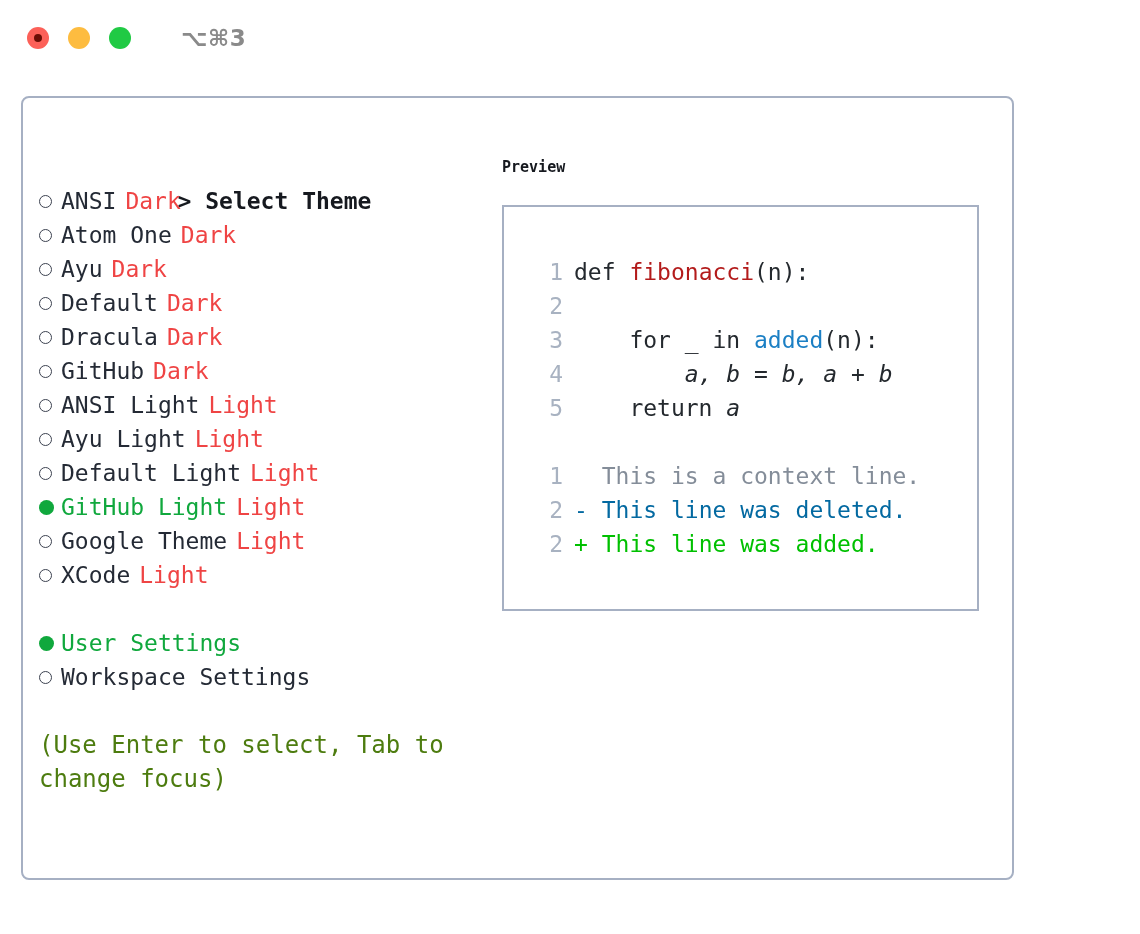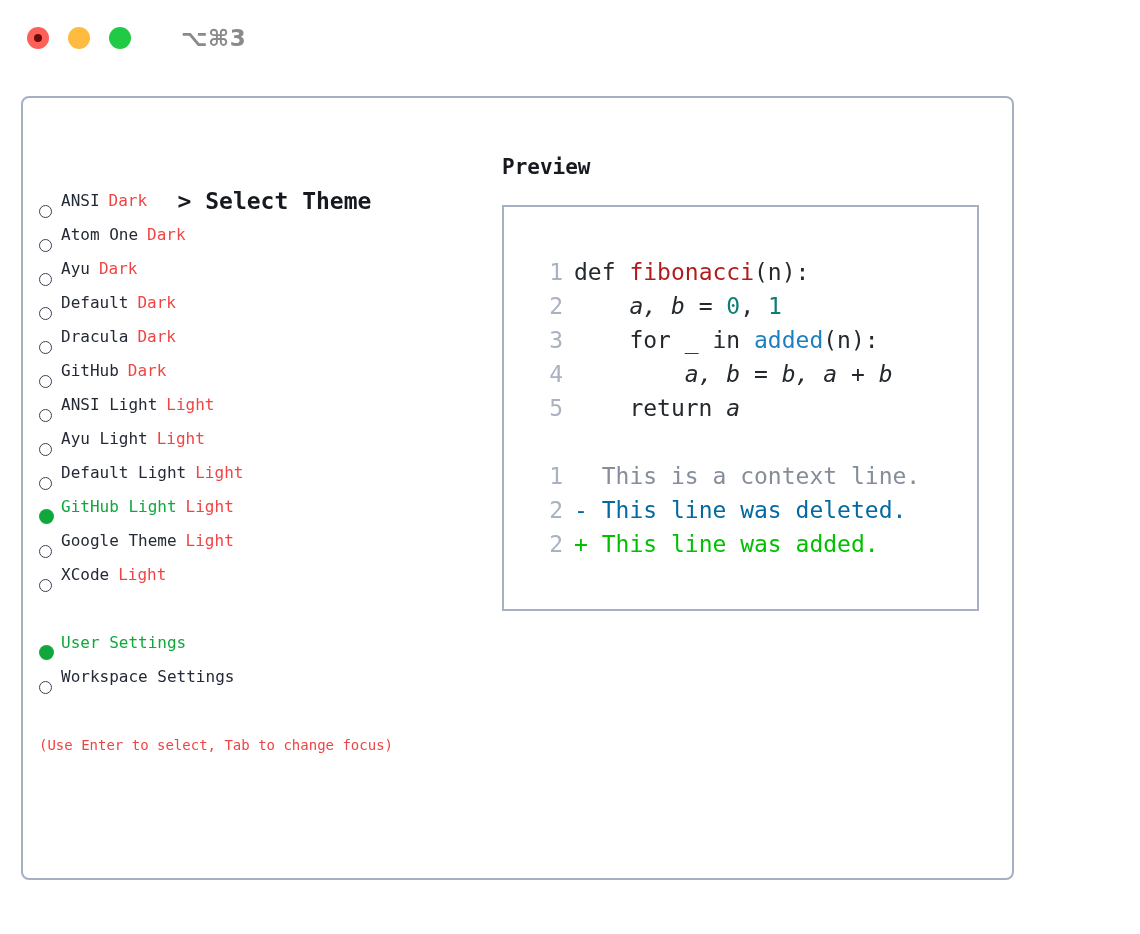--- a/index.html
+++ b/index.html
@@ -101,22 +101,22 @@
     height: 34px;
     line-height: 34px;
     white-space: pre;
   }
   .section-head .caret { color: #16191f; }
 
   .theme-row {
     height: 34px;
     line-height: 34px;
     display: flex;
-    align-items: flex-end;
-    font-size: 16px;
+    align-items: center;
+    font-size: 23px;
     white-space: pre;
   }
   .bullet {
     width: 22px;
     flex: 0 0 22px;
     display: flex;
     align-items: center;
     justify-content: flex-start;
   }
   .ring {
@@ -139,36 +139,36 @@
   .apply-head {
     font-size: 23px;
     color: #16191f;
     height: 34px;
     line-height: 34px;
     margin-left: 26px;
     white-space: pre;
   }
 
   .hint {
-    font-size: 14px;
-    color: #ef4444;
+    font-size: 24px;
+    color: #4d7c0f;
     line-height: 34px;
     width: 420px;
     white-space: pre-wrap;
   }
 
   
   .right-pane {
     position: absolute;
     left: 479px;
     top: 52px;
     width: 490px;
   }
   .preview-head {
-    font-size: 21px;
+    font-size: 15px;
     font-weight: bold;
     color: #16191f;
     height: 34px;
     line-height: 34px;
   }
   .preview-box {
     margin-top: 21px;
     width: 477px;
     height: 406px;
     border: 2px solid #a6b0c3;
@@ -258,21 +258,21 @@
         <div style="height:34px"></div>
 
         <div class="hint">(Use Enter to select, Tab to change focus)</div>
       </div>
 
       <div class="right-pane">
         <div class="preview-head">Preview</div>
         <div class="preview-box">
           <div id="code-block">
               <div class="code-line"><span class="ln">1</span><span class="code-body"><span class="tok-kw">def </span><span class="tok-fn">fibonacci</span><span class="tok-plain">(n):</span></span></div>
-              <div class="code-line"><span class="ln">2</span><span class="code-body"><span class="tok-plain">    </span><span class="tok-var">a, b</span><span class="tok-plain"> = </span><span class="tok-num">0</span><span class="tok-plain">, </span><span class="tok-num">1</span></span></div>
+              <div class="code-line"><span class="ln">2</span></div>
               <div class="code-line"><span class="ln">3</span><span class="code-body"><span class="tok-plain">    for _ in </span><span class="tok-call">added</span><span class="tok-plain">(n):</span></span></div>
               <div class="code-line"><span class="ln">4</span><span class="code-body"><span class="tok-plain">        </span><span class="tok-var">a, b</span><span class="tok-plain"> = </span><span class="tok-var">b, a + b</span></span></div>
               <div class="code-line"><span class="ln">5</span><span class="code-body"><span class="tok-plain">    return </span><span class="tok-var">a</span></span></div>
             </div>
           <div class="blank-line"></div>
           <div id="diff-block">
               <div class="code-line"><span class="ln">1</span><span class="code-body diff-ctx"><span> </span><span> This is a context line.</span></span></div>
               <div class="code-line"><span class="ln">2</span><span class="code-body diff-del"><span>-</span><span> This line was deleted.</span></span></div>
               <div class="code-line"><span class="ln">2</span><span class="code-body diff-add"><span>+</span><span> This line was added.</span></span></div>
             </div>

